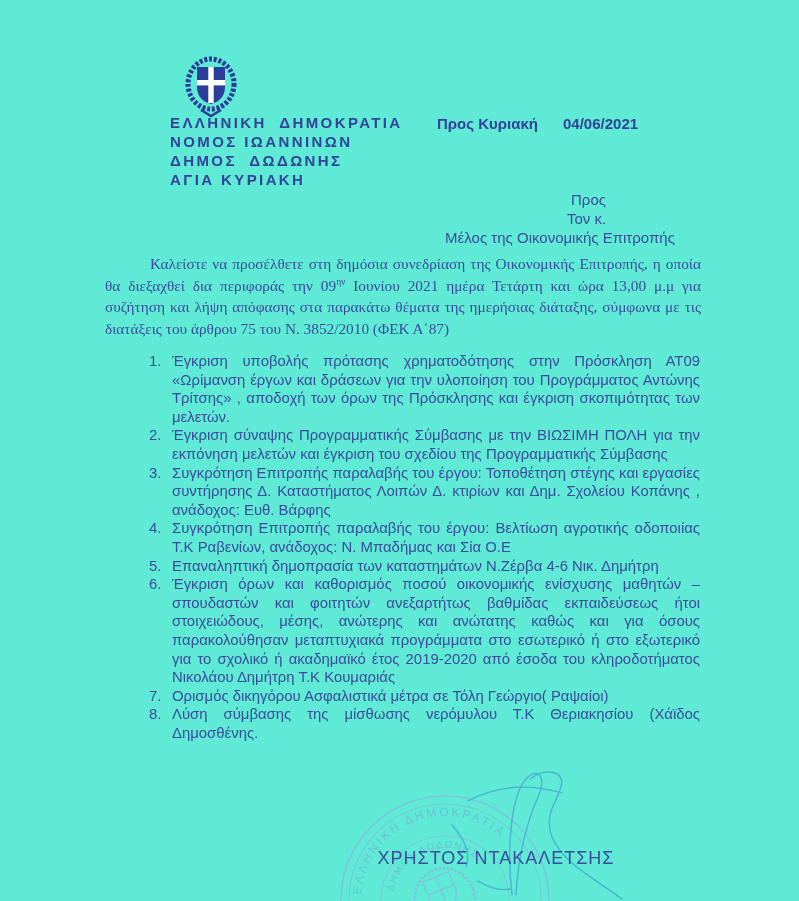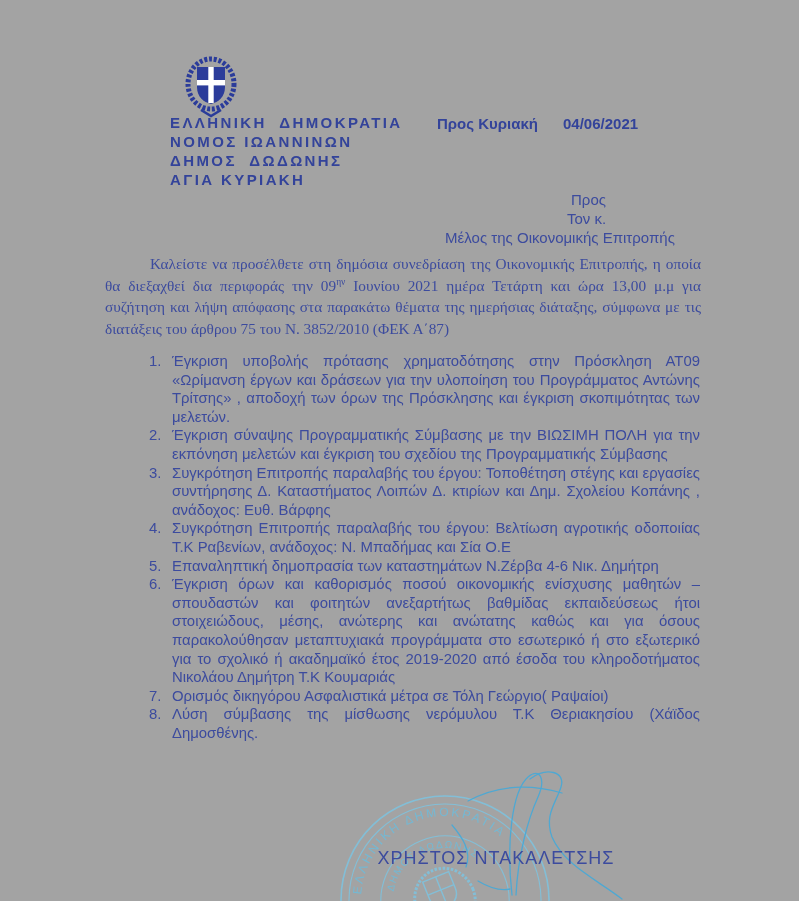--- a/index.html
+++ b/index.html
@@ -1,19 +1,19 @@
 <!DOCTYPE html>
 <html lang="el"><head>
 <meta charset="utf-8">
 <style>
   html,body{margin:0;padding:0;background:#e9e9e9;}
   .page{
     position:relative;
     width:799px;height:901px;
-    background:#a3a3a3;
+    background:#5eead4;
     overflow:hidden;
     font-family:"Liberation Sans","DejaVu Sans",sans-serif;
     color:#3c4b9e;
   }
   
   .emblem{position:absolute;left:183px;top:52px;width:56px;height:70px;}
   .org-block{position:absolute;left:170px;top:113px;width:300px;}
   .org-line{
     font-size:15px;font-weight:bold;letter-spacing:2.4px;
     line-height:19px;white-space:pre;color:#33439a;

